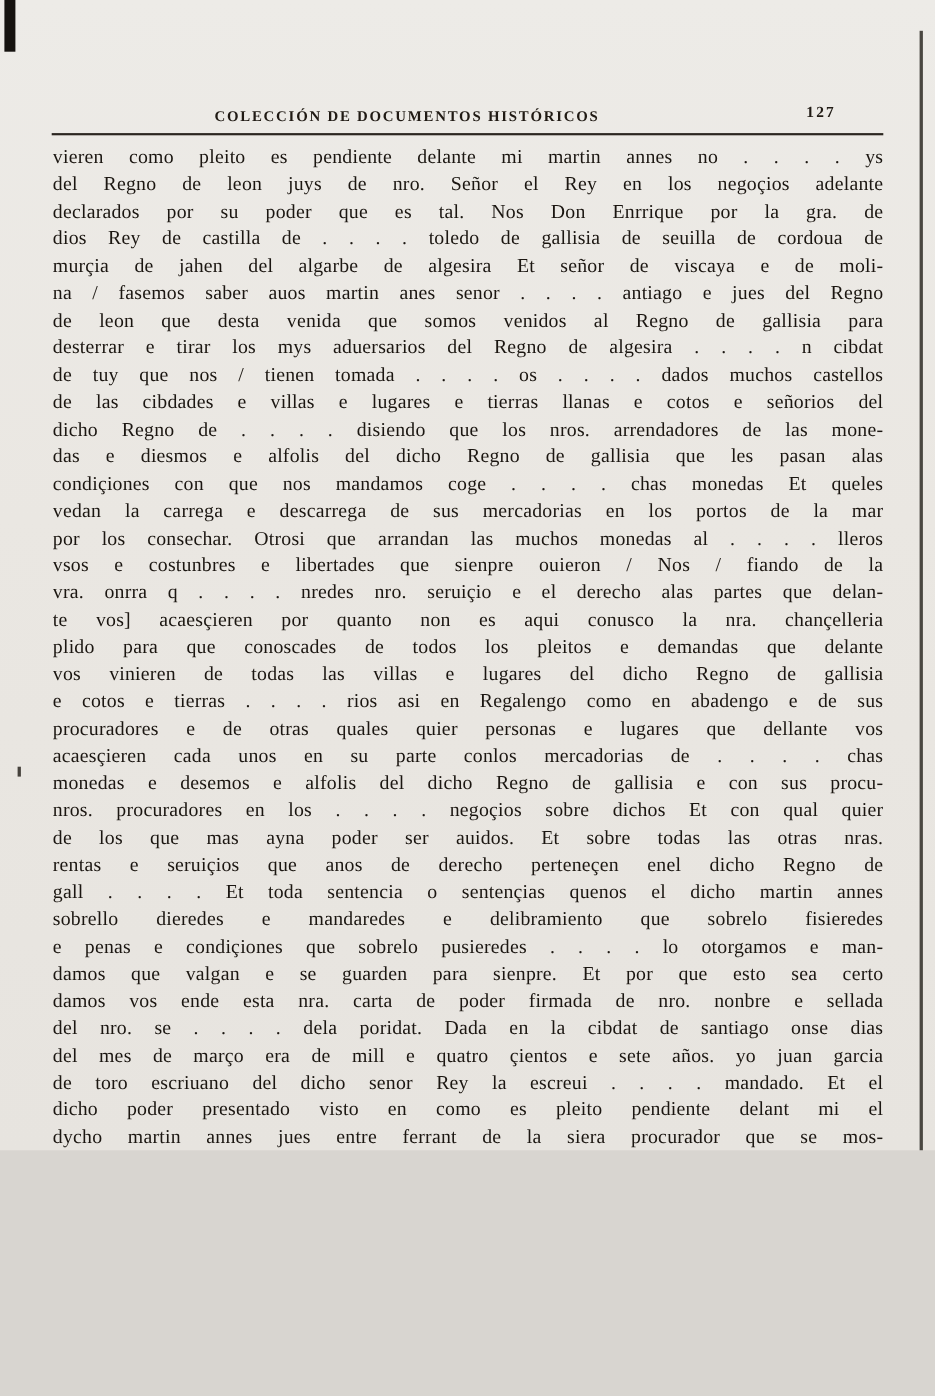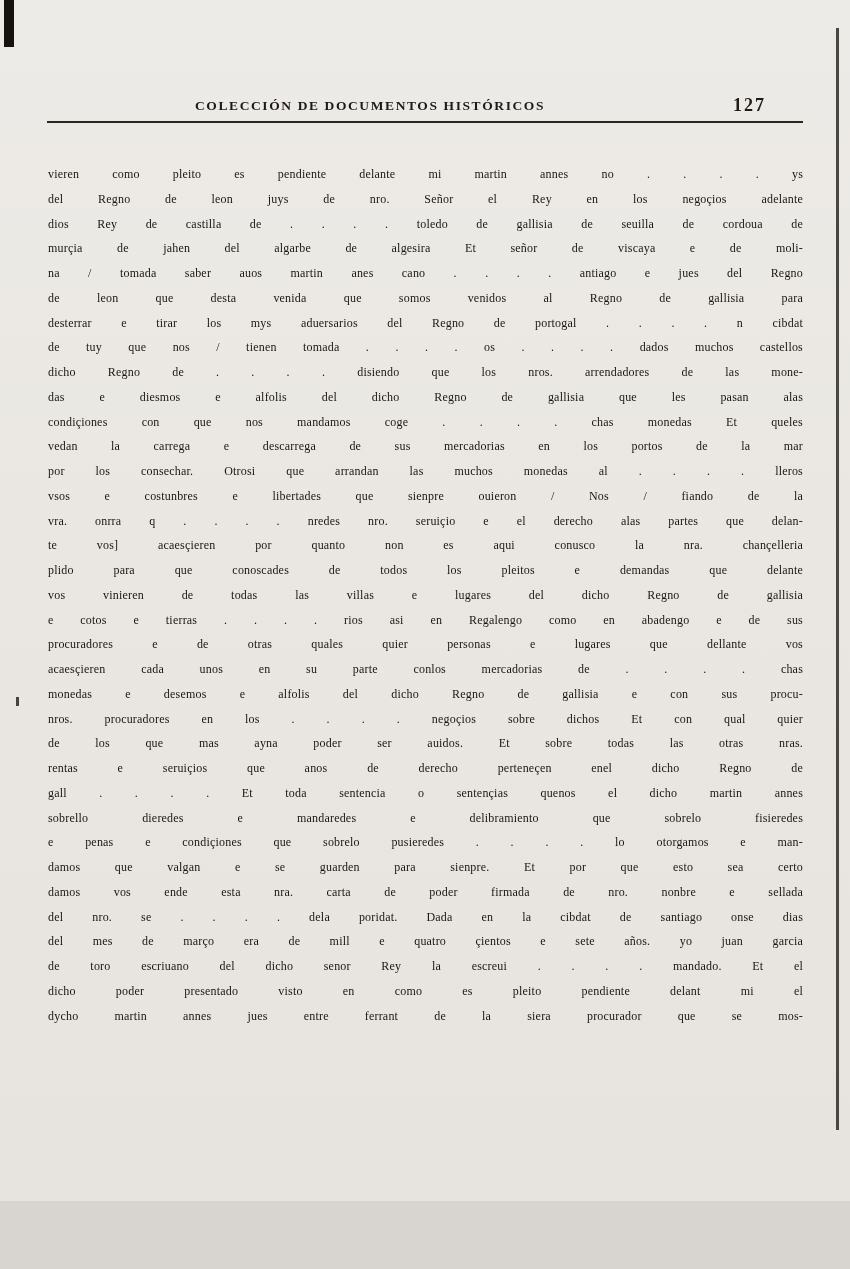--- a/index.html
+++ b/index.html
@@ -3,21 +3,21 @@
 <meta charset="utf-8">
 <style>
   html, body {
     margin: 0;
     padding: 0;
     background: #d8d5d0;
   }
   .page {
     position: relative;
     width: 850px;
-    height: 1201px;
+    height: 1046px;
     background: linear-gradient(180deg, #edebe7 0%, #eae7e2 45%, #e7e4df 100%);
     overflow: hidden;
     font-family: "Liberation Serif", serif;
     color: #1b1611;
   }
   .header {
     position: absolute;
     top: 95px;
     left: 47px;
     width: 756px;
@@ -30,39 +30,39 @@
     font-size: 13.5px;
     font-weight: bold;
     letter-spacing: 1.6px;
     white-space: nowrap;
     color: #201a14;
   }
   .page-number {
     position: absolute;
     left: 686px;
     top: 0;
-    font-size: 18px;
+    font-size: 14px;
     font-weight: bold;
     letter-spacing: 2px;
     color: #201a14;
   }
   .header-rule {
     position: absolute;
     top: 121px;
     left: 47px;
     width: 756px;
     height: 1.5px;
     background: #2b2620;
   }
   .doc-body {
     position: absolute;
-    top: 162px;
+    top: 130px;
     left: 48px;
     width: 755px;
-    font-size: 12px;
+    font-size: 18px;
     line-height: 24.75px;
     letter-spacing: 0.2px;
   }
   .line {
     text-align: justify;
     text-align-last: justify;
     height: 24.75px;
     overflow: hidden;
   }
   .artifact {
@@ -83,26 +83,28 @@
   <div class="header">
     <span class="header-title">COLECCIÓN DE DOCUMENTOS HISTÓRICOS</span>
     <span class="page-number">127</span>
   </div>
 
   <div class="header-rule"></div>
 
   <div class="doc-body">
       <div class="line">vieren como pleito es pendiente delante mi martin annes no . . . . ys</div>
       <div class="line">del Regno de leon juys de nro. Señor el Rey en los negoçios adelante</div>
+      <div class="line">declarados por su poder que es tal. Nos Don Enrrique por la gra. de</div>
       <div class="line">dios Rey de castilla de . . . . toledo de gallisia de seuilla de cordoua de</div>
       <div class="line">murçia de jahen del algarbe de algesira Et señor de viscaya e de moli-</div>
-      <div class="line">na / tomada saber auos martin anes cano . . . . antiago e jues del Regno</div>
+      <div class="line">na / fasemos saber auos martin anes senor . . . . antiago e jues del Regno</div>
       <div class="line">de leon que desta venida que somos venidos al Regno de gallisia para</div>
-      <div class="line">desterrar e tirar los mys aduersarios del Regno de portogal . . . . n cibdat</div>
+      <div class="line">desterrar e tirar los mys aduersarios del Regno de algesira . . . . n cibdat</div>
       <div class="line">de tuy que nos / tienen tomada . . . . os . . . . dados muchos castellos</div>
+      <div class="line">de las cibdades e villas e lugares e tierras llanas e cotos e señorios del</div>
       <div class="line">dicho Regno de . . . . disiendo que los nros. arrendadores de las mone-</div>
       <div class="line">das e diesmos e alfolis del dicho Regno de gallisia que les pasan alas</div>
       <div class="line">condiçiones con que nos mandamos coge . . . . chas monedas Et queles</div>
       <div class="line">vedan la carrega e descarrega de sus mercadorias en los portos de la mar</div>
       <div class="line">por los consechar. Otrosi que arrandan las muchos monedas al . . . . lleros</div>
       <div class="line">vsos e costunbres e libertades que sienpre ouieron / Nos / fiando de la</div>
       <div class="line">vra. onrra q . . . . nredes nro. seruiçio e el derecho alas partes que delan-</div>
       <div class="line">te vos] acaesçieren por quanto non es aqui conusco la nra. chançelleria</div>
       <div class="line">plido para que conoscades de todos los pleitos e demandas que delante</div>
       <div class="line">vos vinieren de todas las villas e lugares del dicho Regno de gallisia</div>

